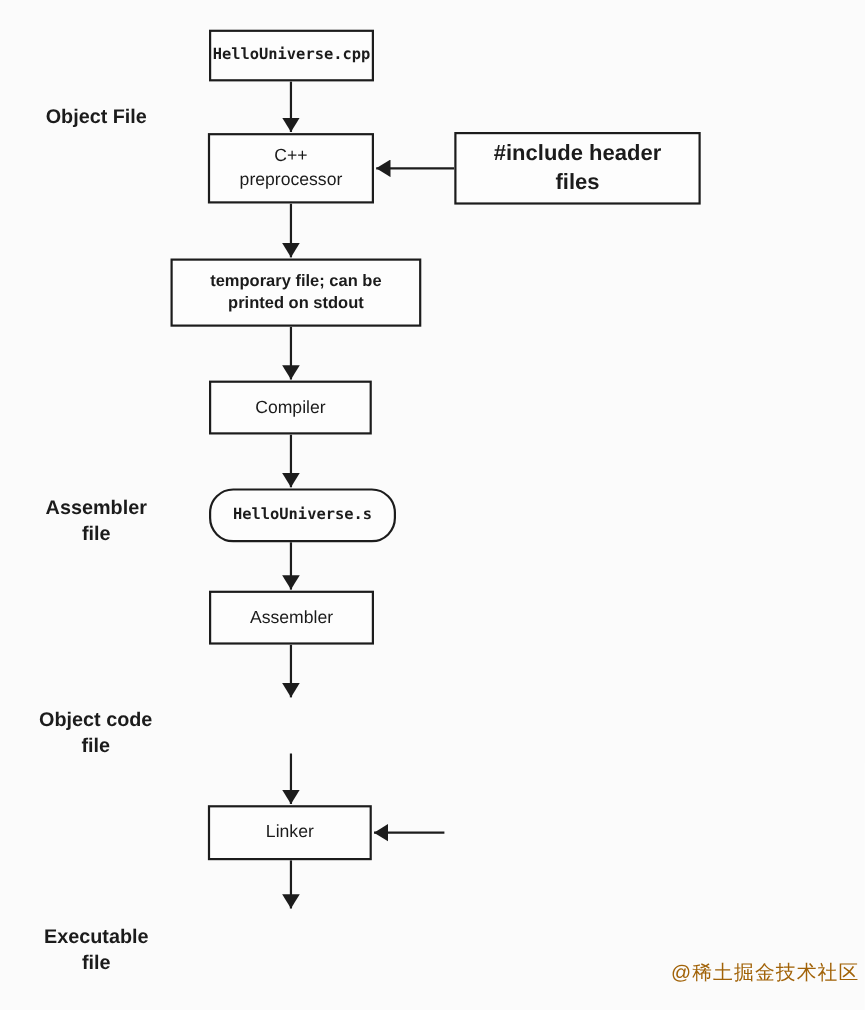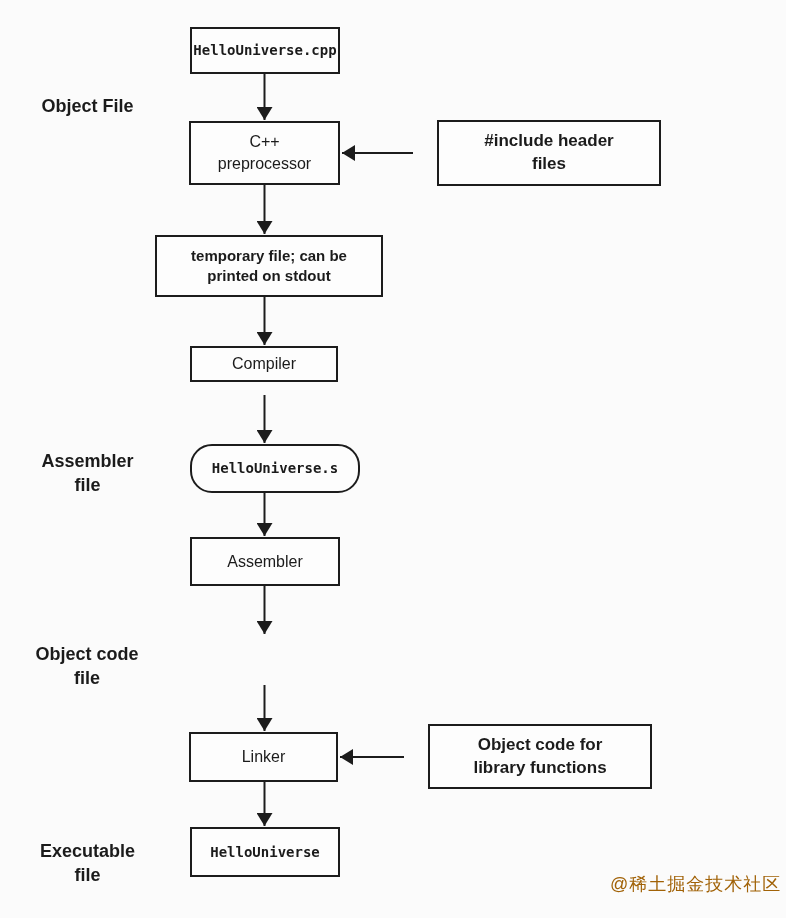--- a/index.html
+++ b/index.html
@@ -26,36 +26,35 @@
   }
   .mono {
     font-family: "DejaVu Sans Mono", monospace;
     font-weight: bold;
     font-size: 14px;
   }
   .sans   { font-size: 16px; }
   .sans-sm{ font-size: 15px; }
   .bold-box {
     font-weight: bold;
-    font-size: 17px;
-    margin-left: 24px;
+    font-size: 20px;
   }
   .side-label {
     position: absolute;
     font-weight: bold;
     font-size: 18px;
     text-align: center;
     white-space: pre-line;
     line-height: 1.35;
   }
   
   .n-cpp  { left:190px; top:27px;  width:150px; height:47px; }
   .n-pre  { left:189px; top:121px; width:151px; height:64px; }
   .n-tmp  { left:155px; top:235px; width:228px; height:62px;font-weight:bold; }
-  .n-com  { left:190px; top:346px; width:148px; height:36px; }
+  .n-com  { left:190px; top:346px; width:148px; height:49px; }
   .n-s    { left:190px; top:444px; width:170px; height:49px;border-radius:22px; }
   .n-asm  { left:190px; top:537px; width:150px; height:49px; }
   .n-o    { left:190px; top:635px; width:150px; height:50px; }
   .n-lnk  { left:189px; top:732px; width:149px; height:50px; }
   .n-exe  { left:190px; top:827px; width:150px; height:50px; }
   .n-inc  { left:413px; top:120px; width:224px; height:66px; }
   .n-lib  { left:404px; top:724px; width:224px; height:65px; }
   .l-src  { left:20px;  top:94px;  width:135px; }
   .l-asm  { left:20px;  top:449px; width:135px; }
   .l-obj  { left:12px;  top:642px; width:150px; }
@@ -101,26 +100,23 @@
 
   <div class="box mono n-cpp">HelloUniverse.cpp</div>
   <div class="box sans n-pre">C++
 preprocessor</div>
   <div class="box sans-sm n-tmp">temporary file; can be
 printed on stdout</div>
   <div class="box sans n-com">Compiler</div>
   <div class="box mono n-s">HelloUniverse.s</div>
   <div class="box sans n-asm">Assembler</div>
   <div class="box sans n-lnk">Linker</div>
-  <div class="box mono n-exe">HelloUniverse</div>
 
   <div class="box bold-box n-inc">#include header
 files</div>
-  <div class="box bold-box n-lib">Object code for
-library functions</div>
 
   <div class="side-label l-src">Object File</div>
   <div class="side-label l-asm">Assembler
 file</div>
   <div class="side-label l-obj">Object code
 file</div>
   <div class="side-label l-exe">Executable
 file</div>
 
   <div class="watermark">@稀土掘金技术社区</div>

